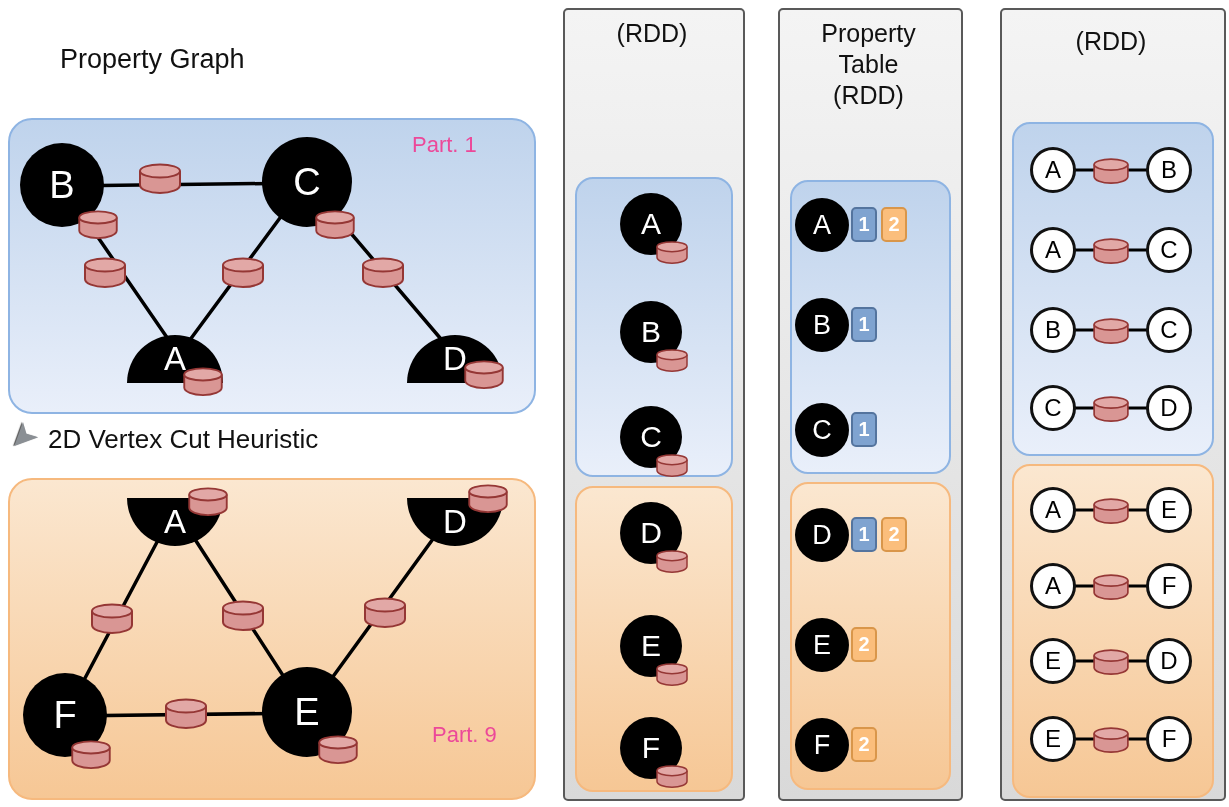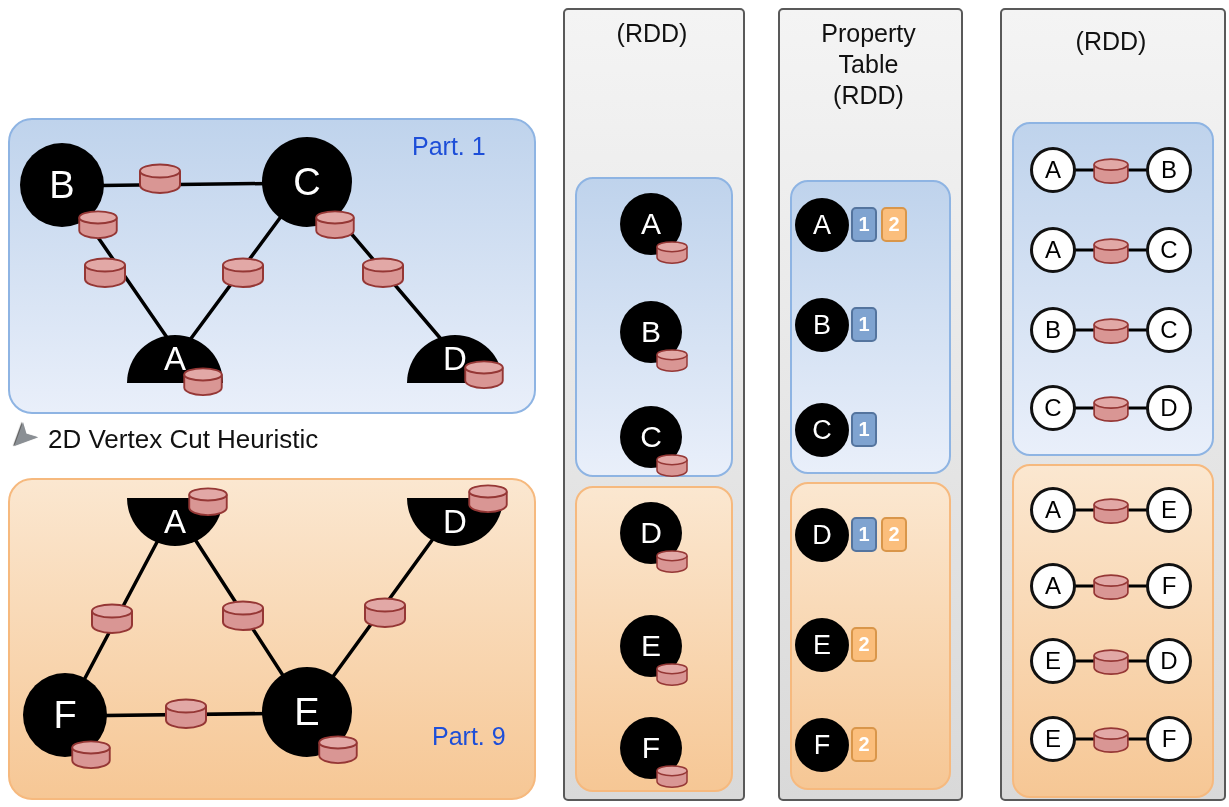--- a/index.html
+++ b/index.html
@@ -5,21 +5,21 @@
   html,body{margin:0;padding:0;background:#fff;}
   .canvas{position:relative;width:1229px;height:807px;background:#fff;
           font-family:"Liberation Sans",sans-serif;overflow:hidden;}
   .lines{position:absolute;left:0;top:0;z-index:5;pointer-events:none;}
   .title-text{position:absolute;z-index:4;color:#111;}
   .panel{position:absolute;z-index:1;border:2px solid #595959;border-radius:5px;
          background:linear-gradient(180deg,#f4f4f4,#d9d9d9);}
   .inner{position:absolute;z-index:2;border-radius:18px;}
   .inner.blue{border:2.5px solid #8eb4e3;background:linear-gradient(180deg,#bfd3ec,#e9effa);}
   .inner.orange{border:2.5px solid #f6b97e;background:linear-gradient(180deg,#fbe7d0,#f6c795);}
-  .part-label{position:absolute;z-index:4;font-size:25px;color:#1d4ed8;}
+  .part-label{position:absolute;z-index:4;font-size:22px;color:#ec4899;}
   .vertex{position:absolute;z-index:10;background:#000;color:#fff;display:flex;
           align-items:center;justify-content:center;}
   .round{border-radius:50%;}
   .dome{border-radius:48px 48px 0 0;}
   .bowl{border-radius:0 0 48px 48px;}
   .circle-l{width:84px;height:84px;font-size:38px;}
   .circle-xl{width:90px;height:90px;font-size:38px;}
   .half{width:96px;height:48px;font-size:33px;}
   .vt-circle{width:62px;height:62px;font-size:30px;}
   .rt-circle{width:54px;height:54px;font-size:27px;}
@@ -43,20 +43,21 @@
 
   <svg width="0" height="0" style="position:absolute" aria-hidden="true">
     <defs>
       <symbol id="cyl-sym" viewBox="0 0 44 32">
         <path d="M2 9 L2 23 C2 27.4 11 31 22 31 C33 31 42 27.4 42 23 L42 9" fill="#d99694" stroke="#953735" stroke-width="2"></path>
         <ellipse cx="22" cy="9" rx="20" ry="6.5" fill="#e2a8a6" stroke="#953735" stroke-width="2"></ellipse>
       </symbol>
     </defs>
   </svg>
 
+  <div class="title-text" style="left:60px;top:44px;font-size:27px;">Property Graph</div>
 
   <div class="inner blue" style="left:8px;top:118px;width:524px;height:292px;border-radius:24px;"></div>
   <div class="part-label" style="left:412px;top:132px;">Part. 1</div>
 
   <div class="inner orange" style="left:8px;top:478px;width:524px;height:318px;border-radius:24px;"></div>
   <div class="part-label" style="left:432px;top:722px;">Part. 9</div>
 
   <span class="cut-arrow" style="left:10px;top:418px;">➤</span>
   <div class="title-text" style="left:48px;top:424px;font-size:26px;">2D Vertex Cut Heuristic</div>
 

